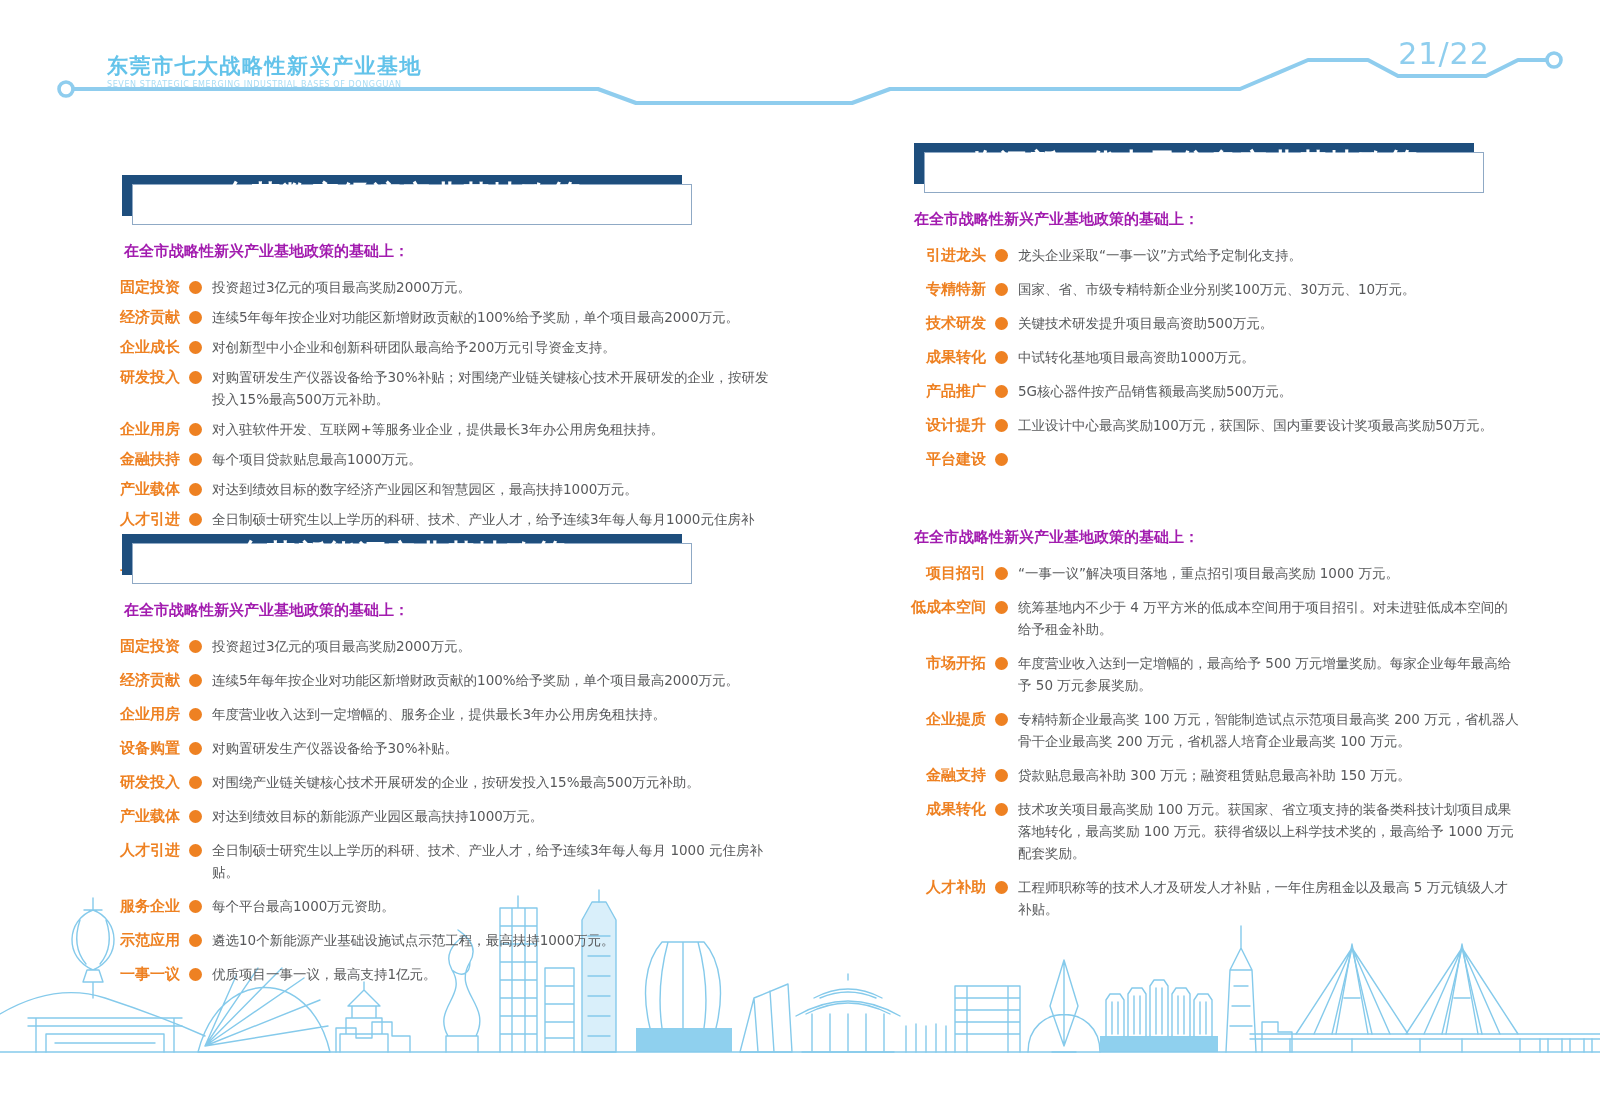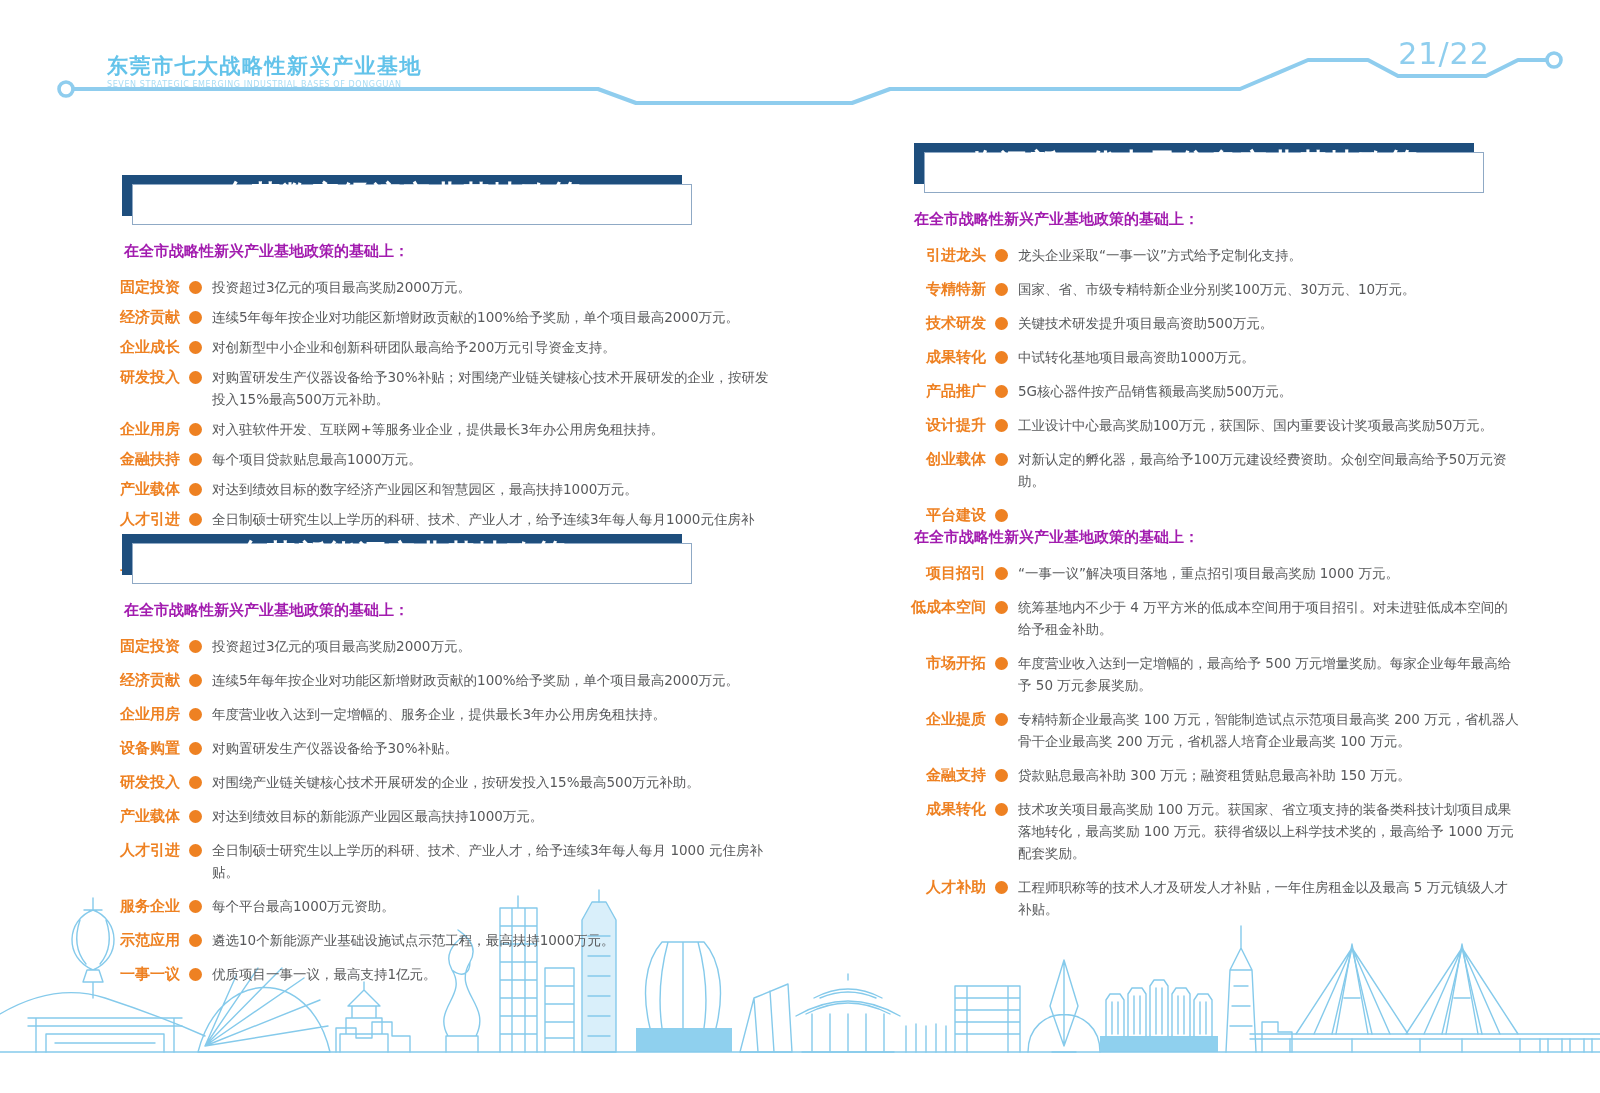--- a/index.html
+++ b/index.html
@@ -147,25 +147,20 @@
           <span class="label">产品推广</span>
           <span class="bullet"></span>
           <span class="desc">5G核心器件按产品销售额最高奖励500万元。</span>
         </li>
         <li class="item">
           <span class="label">设计提升</span>
           <span class="bullet"></span>
           <span class="desc">工业设计中心最高奖励100万元，获国际、国内重要设计奖项最高奖励50万元。</span>
         </li>
         <li class="item">
-          <span class="label">创业载体</span>
-          <span class="bullet"></span>
-          <span class="desc">对新认定的孵化器，最高给予100万元建设经费资助。众创空间最高给予50万元资助。</span>
-        </li>
-        <li class="item">
           <span class="label">平台建设</span>
           <span class="bullet"></span>
         </li>
       </ul>
   </section>
 
   <section class="section sec-left s3">
     <div class="banner">
       <h2>东莞新能源产业基地政策</h2>
     </div>

